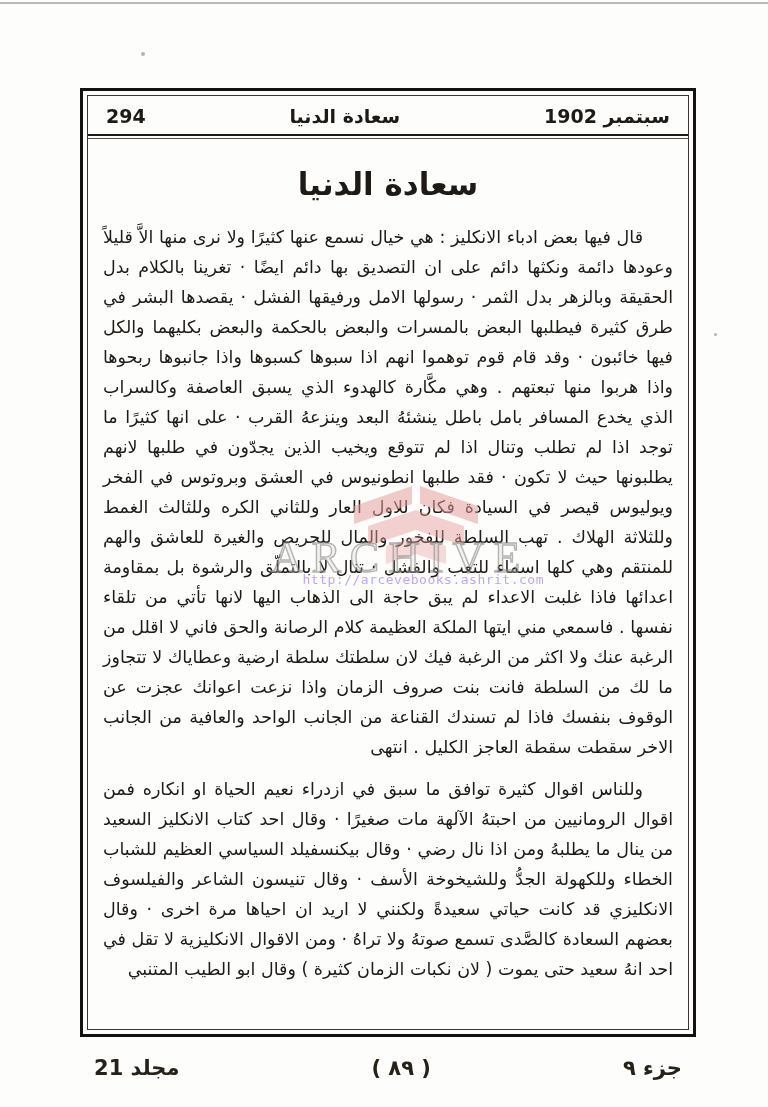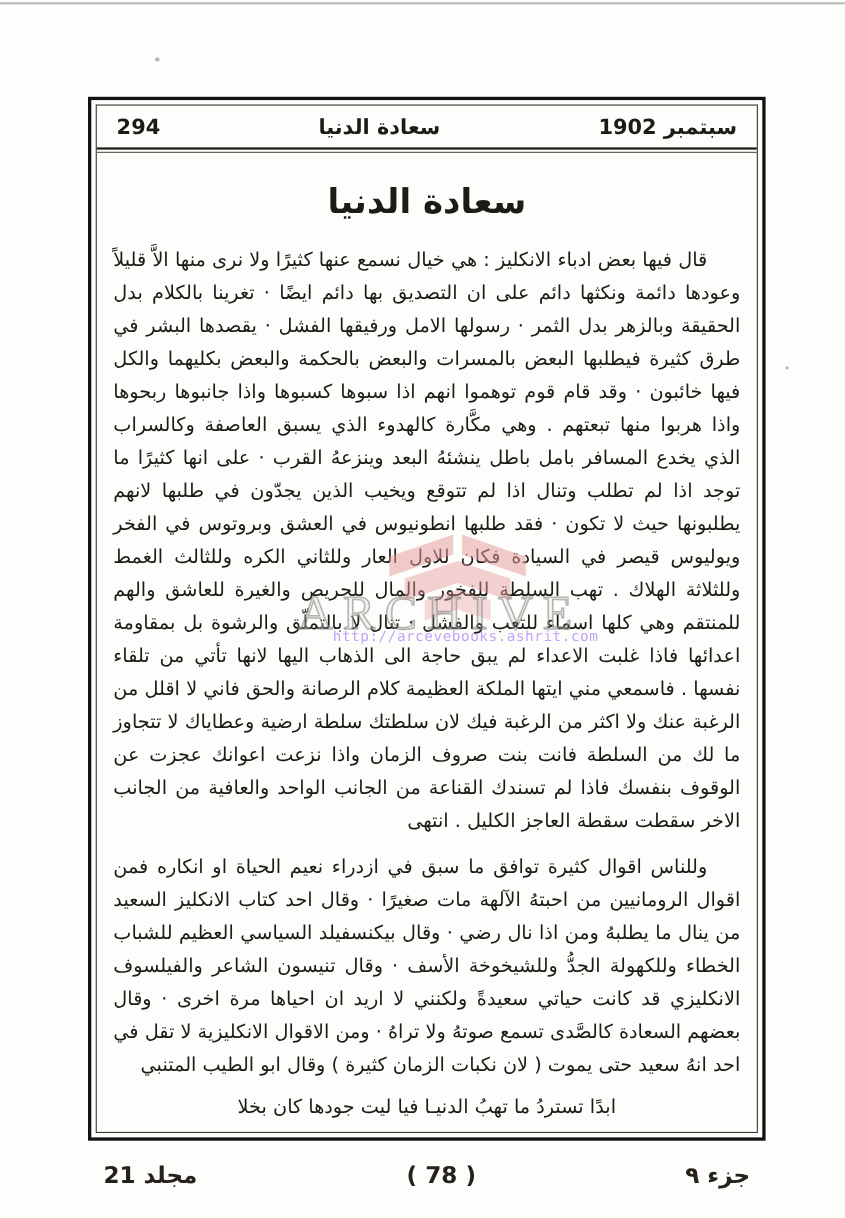--- a/index.html
+++ b/index.html
@@ -120,29 +120,28 @@
       <span>سبتمبر 1902</span>
       <span>سعادة الدنيا</span>
       <span>294</span>
     </div>
 
     <h1 class="article-title">سعادة الدنيا</h1>
 
     <div class="body-text">
       <p>قال فيها بعض ادباء الانكليز : هي خيال نسمع عنها كثيرًا ولا نرى منها الاَّ قليلاً وعودها دائمة ونكثها دائم على ان التصديق بها دائم ايضًا · تغرينا بالكلام بدل الحقيقة وبالزهر بدل الثمر · رسولها الامل ورفيقها الفشل · يقصدها البشر في طرق كثيرة فيطلبها البعض بالمسرات والبعض بالحكمة والبعض بكليهما والكل فيها خائبون · وقد قام قوم توهموا انهم اذا سبوها كسبوها واذا جانبوها ربحوها واذا هربوا منها تبعتهم . وهي مكَّارة كالهدوء الذي يسبق العاصفة وكالسراب الذي يخدع المسافر بامل باطل ينشئهُ البعد وينزعهُ القرب · على انها كثيرًا ما توجد اذا لم تطلب وتنال اذا لم تتوقع ويخيب الذين يجدّون في طلبها لانهم يطلبونها حيث لا تكون · فقد طلبها انطونيوس في العشق وبروتوس في الفخر ويوليوس قيصر في السيادة فكان للاول العار وللثاني الكره وللثالث الغمط وللثلاثة الهلاك . تهب السلطة للفخور والمال للحريص والغيرة للعاشق والهم للمنتقم وهي كلها اسماء للتعب والفشل · تنال لا بالتملّق والرشوة بل بمقاومة اعدائها فاذا غلبت الاعداء لم يبق حاجة الى الذهاب اليها لانها تأتي من تلقاء نفسها . فاسمعي مني ايتها الملكة العظيمة كلام الرصانة والحق فاني لا اقلل من الرغبة عنك ولا اكثر من الرغبة فيك لان سلطتك سلطة ارضية وعطاياك لا تتجاوز ما لك من السلطة فانت بنت صروف الزمان واذا نزعت اعوانك عجزت عن الوقوف بنفسك فاذا لم تسندك القناعة من الجانب الواحد والعافية من الجانب الاخر سقطت سقطة العاجز الكليل . انتهى</p>
       <p>وللناس اقوال كثيرة توافق ما سبق في ازدراء نعيم الحياة او انكاره فمن اقوال الرومانيين من احبتهُ الآلهة مات صغيرًا · وقال احد كتاب الانكليز السعيد من ينال ما يطلبهُ ومن اذا نال رضي · وقال بيكنسفيلد السياسي العظيم للشباب الخطاء وللكهولة الجدُّ وللشيخوخة الأسف · وقال تنيسون الشاعر والفيلسوف الانكليزي قد كانت حياتي سعيدةً ولكنني لا اريد ان احياها مرة اخرى · وقال بعضهم السعادة كالصَّدى تسمع صوتهُ ولا تراهُ · ومن الاقوال الانكليزية لا تقل في احد انهُ سعيد حتى يموت ( لان نكبات الزمان كثيرة ) وقال ابو الطيب المتنبي</p>
-      <div class="verse">ابدًا تستردُ ما تهبُ الدنيـا فيا ليت جودها كان بخلا</div>
     </div>
 
   </div>
 </div>
 
 <div class="page-footer">
   <span>جزء ٩</span>
-  <span>( 78 )</span>
+  <span>( ٨٩ )</span>
   <span>مجلد 21</span>
 </div>
 
 <div class="watermark">
   <svg class="wm-logo" width="140" height="84" viewBox="0 0 140 84">
     <g fill="#e49d9d" fill-opacity="0.85">
       <path d="M66,2 L8,22 L8,40 L66,20 Z"></path>
       <path d="M74,2 L132,22 L132,40 L74,20 Z"></path>
       <path d="M70,26 L22,42 L22,62 L70,46 L118,62 L118,42 Z" fill-opacity="0.75"></path>
       <path d="M70,52 L40,62 L40,80 L70,70 L100,80 L100,62 Z" fill-opacity="0.6"></path>

